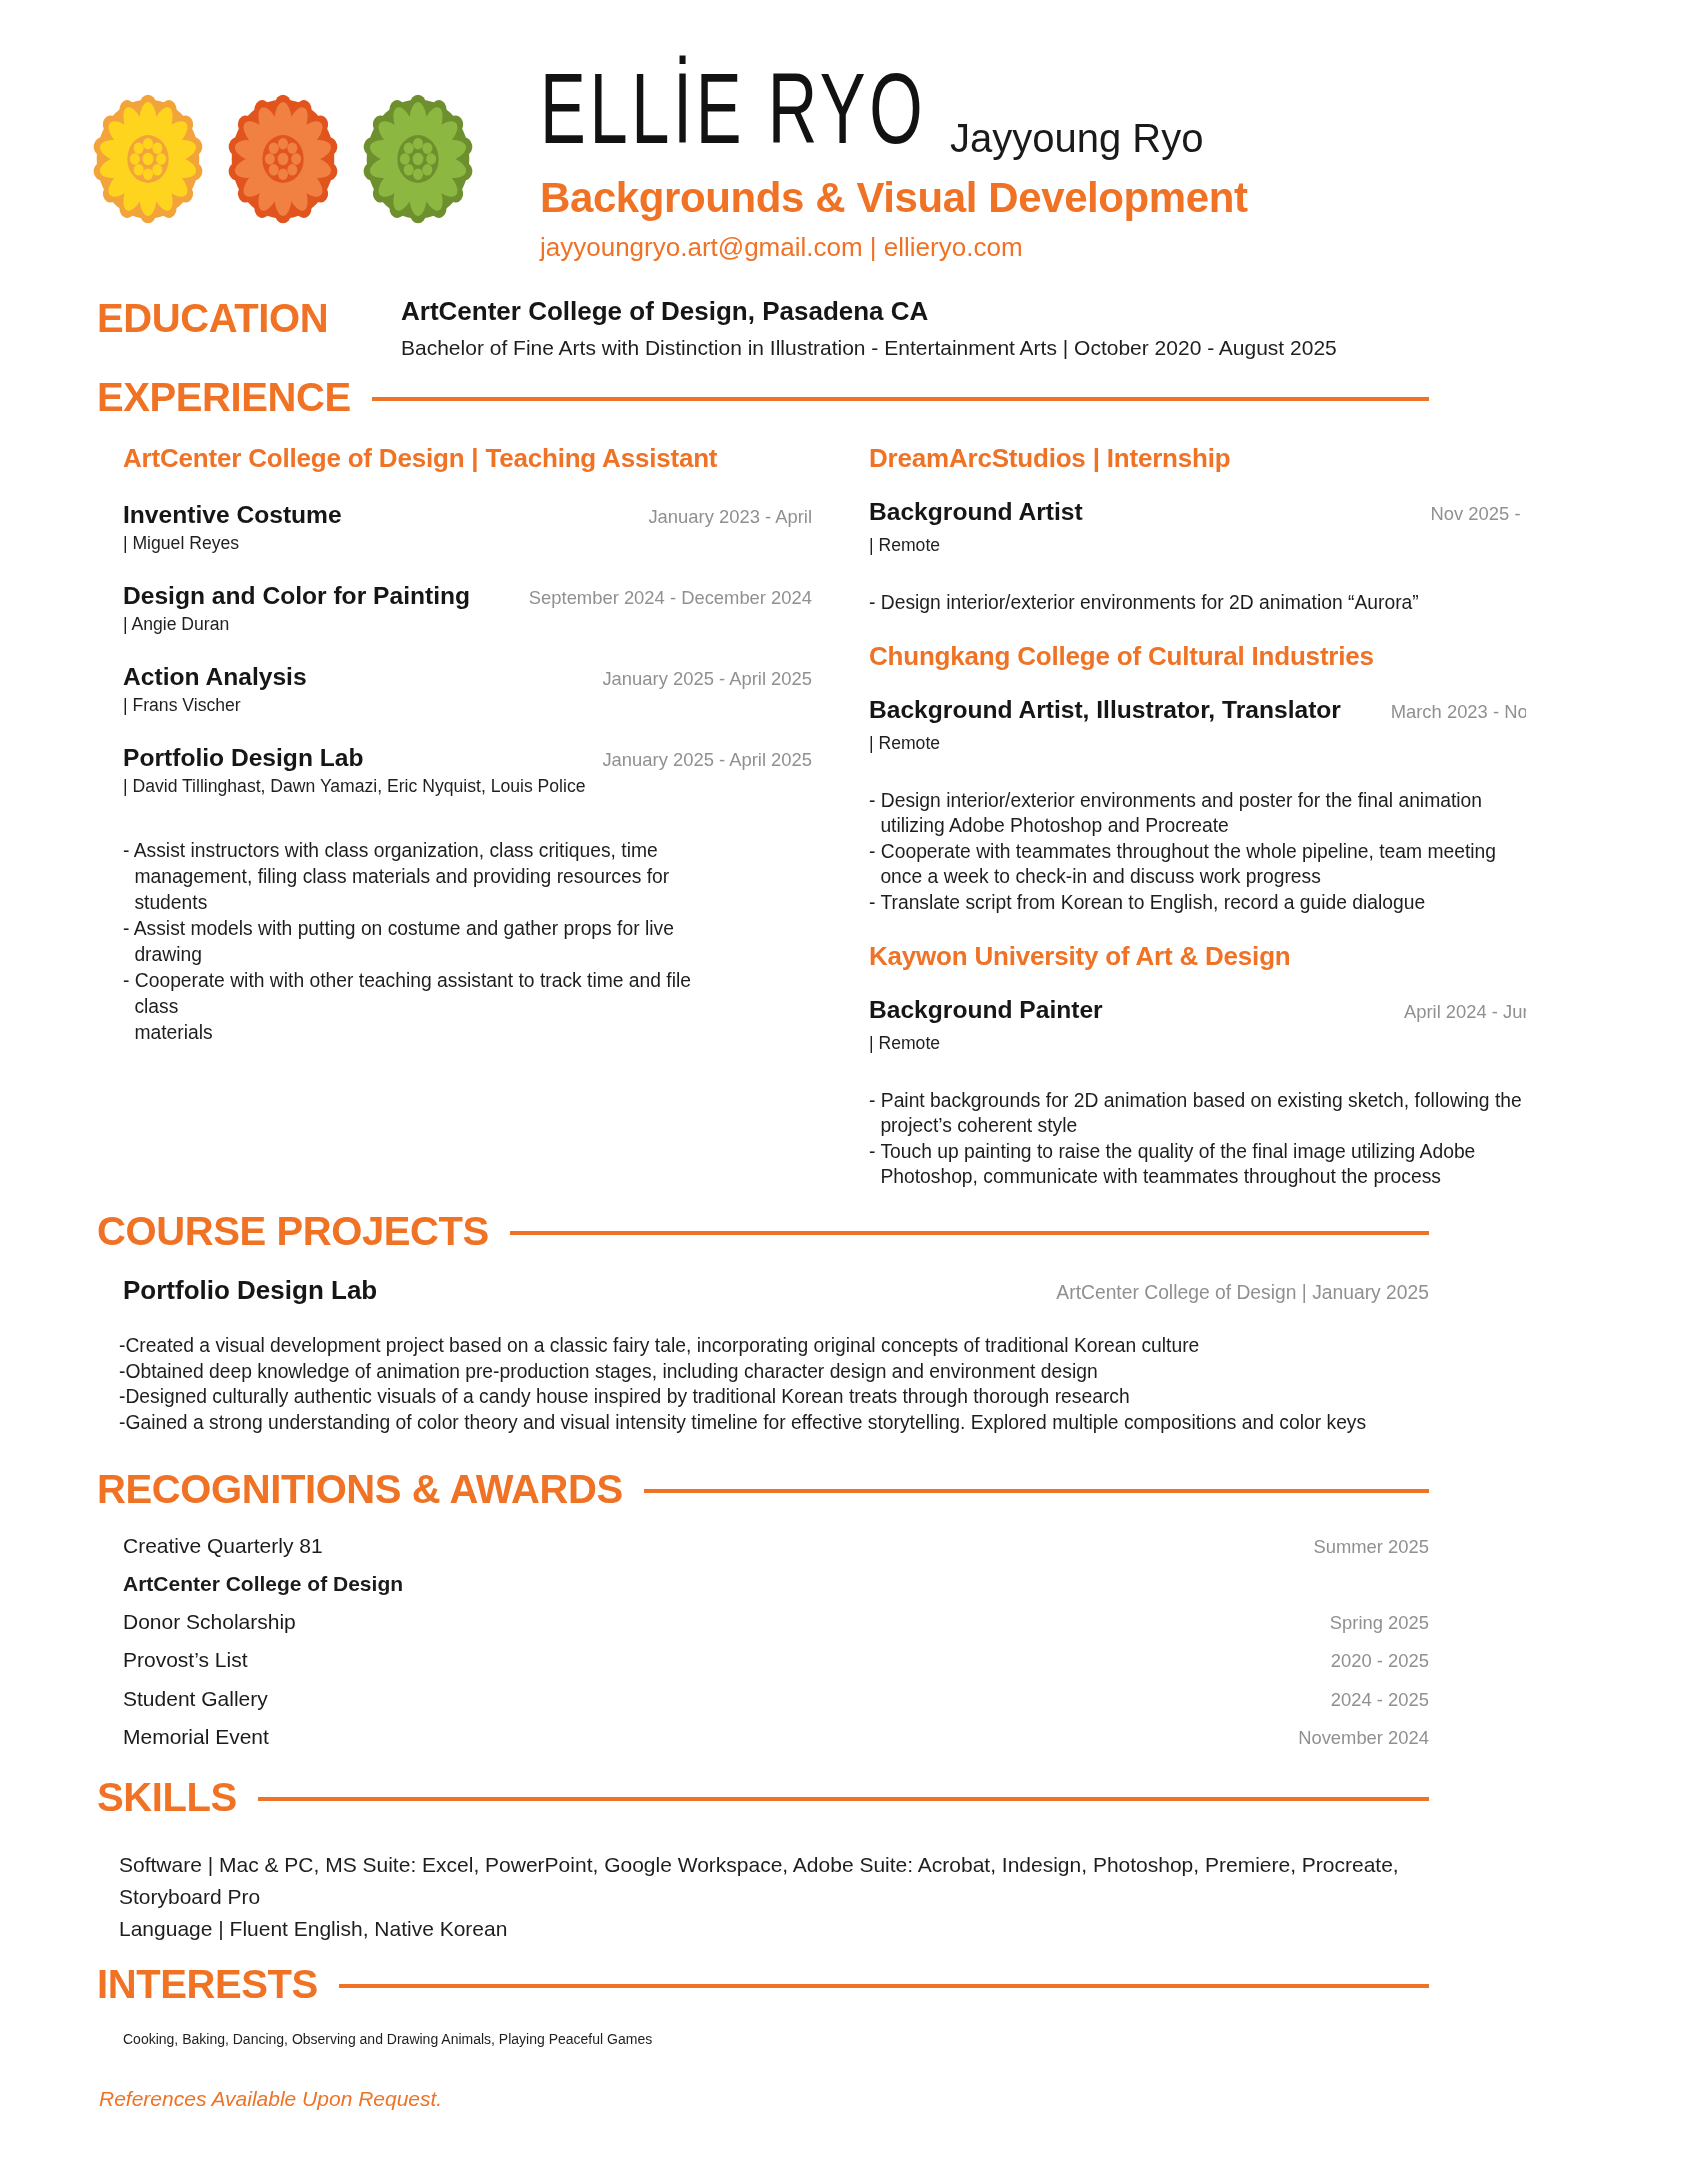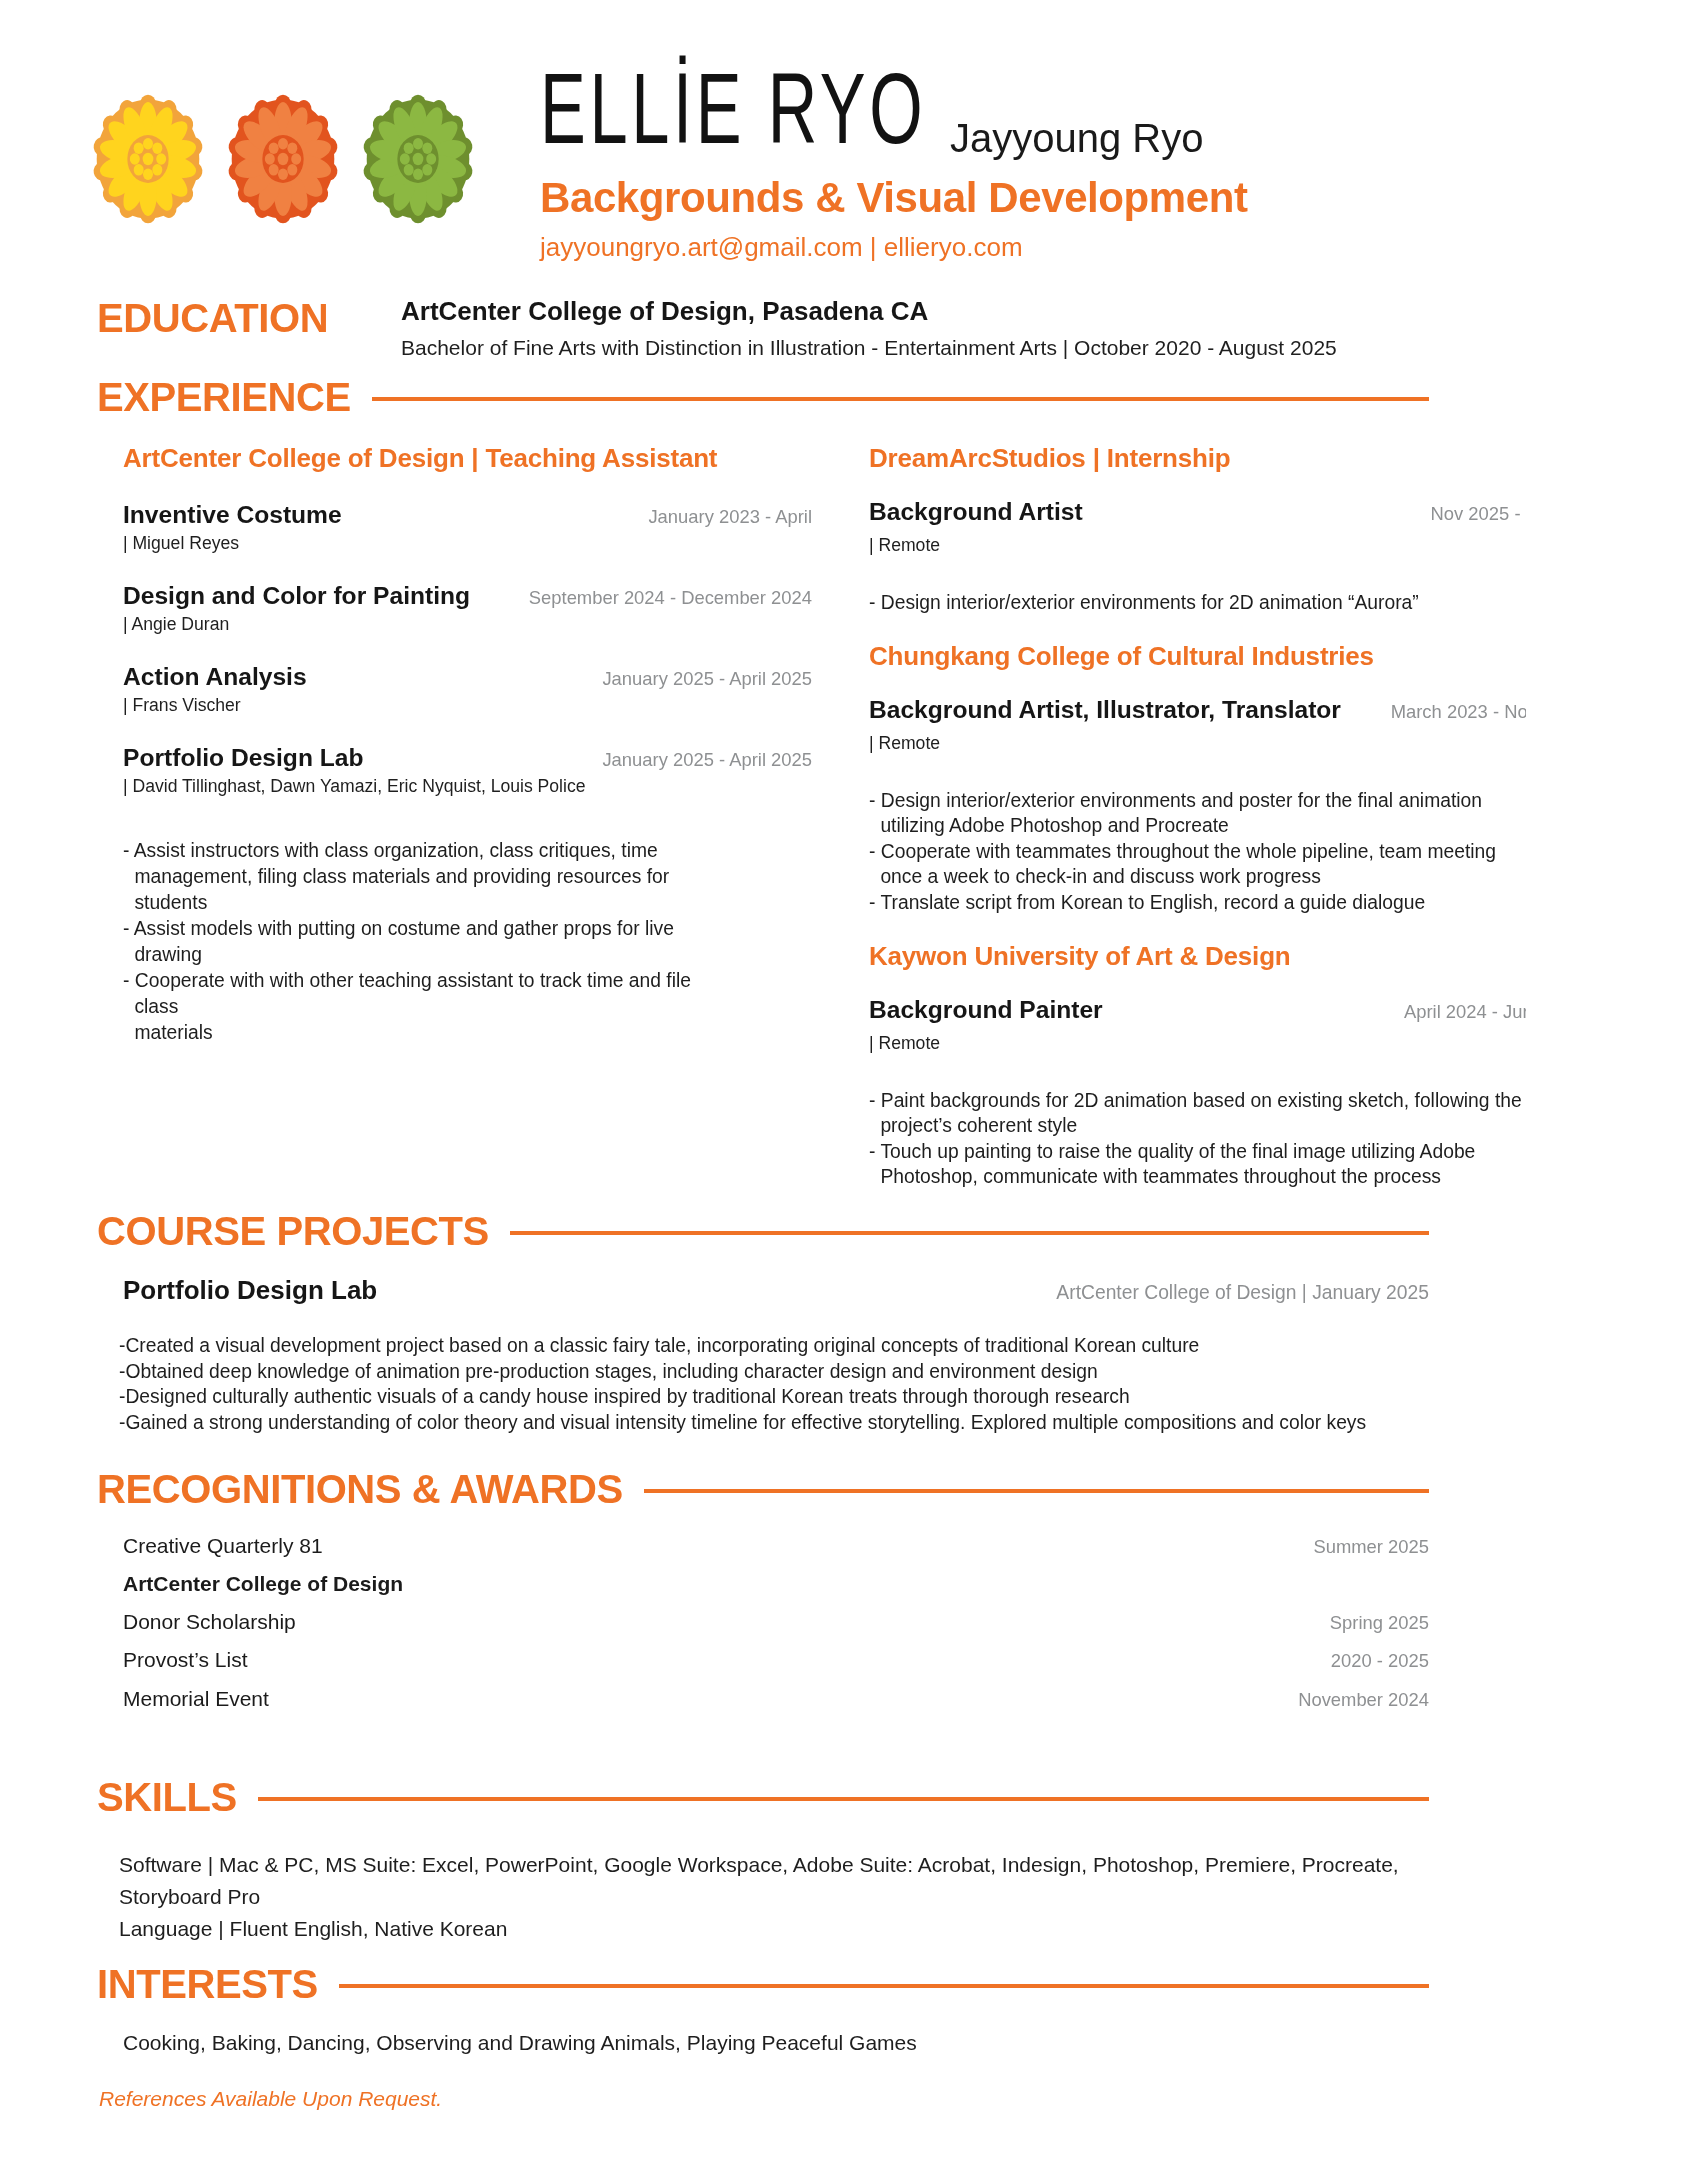--- a/index.html
+++ b/index.html
@@ -87,21 +87,21 @@
   .awards { position:absolute; left:123px; right:97px; top:1534px; }
   .award-row { display:flex; justify-content:space-between; align-items:baseline; margin-bottom:14px; }
   .award-name { font-size:21px; color:#1b1b1b; line-height:1.15; }
   .award-name.bold { font-weight:700; }
   .award-date { font-size:18.4px; color:var(--gray); line-height:1.15; white-space:nowrap; }
   .award-row.spaced { margin-top:10.5px; }
 
   
   .skills-text { position:absolute; left:119px; right:97px; top:1849px; }
   .skills-text div { font-size:21px; line-height:32px; color:#1e1e1e; }
-  .interests-text { position:absolute; left:123px; right:97px; top:2031px; font-size:21px; color:#1e1e1e; }
+  .interests-text { position:absolute; left:123px; right:97px; top:2031px; font-size:14px; color:#1e1e1e; }
   .footer-note {
     position:absolute; left:99px; top:2087px;
     font-size:21px; font-style:italic; color:var(--accent);
   }
   .hidden-defs { position:absolute; width:0; height:0; overflow:hidden; }
 </style>
 </head>
 <body>
 
 <svg class="hidden-defs" aria-hidden="true">
@@ -311,20 +311,24 @@
     </div>
     <div class="award-row">
       <span class="award-name">Donor Scholarship</span>
       <span class="award-date">Spring 2025</span>
     </div>
     <div class="award-row">
       <span class="award-name">Provost’s List</span>
       <span class="award-date">2020 - 2025</span>
     </div>
     <div class="award-row">
+      <span class="award-name">Student Gallery</span>
+      <span class="award-date">2024 - 2025</span>
+    </div>
+    <div class="award-row">
       <span class="award-name">Memorial Event</span>
       <span class="award-date">November 2024</span>
     </div>
   </div>
 
   <div class="sec" style="top:1777px;">
     <h2>SKILLS</h2>
     <div class="rule"></div>
   </div>
   <div class="skills-text">

